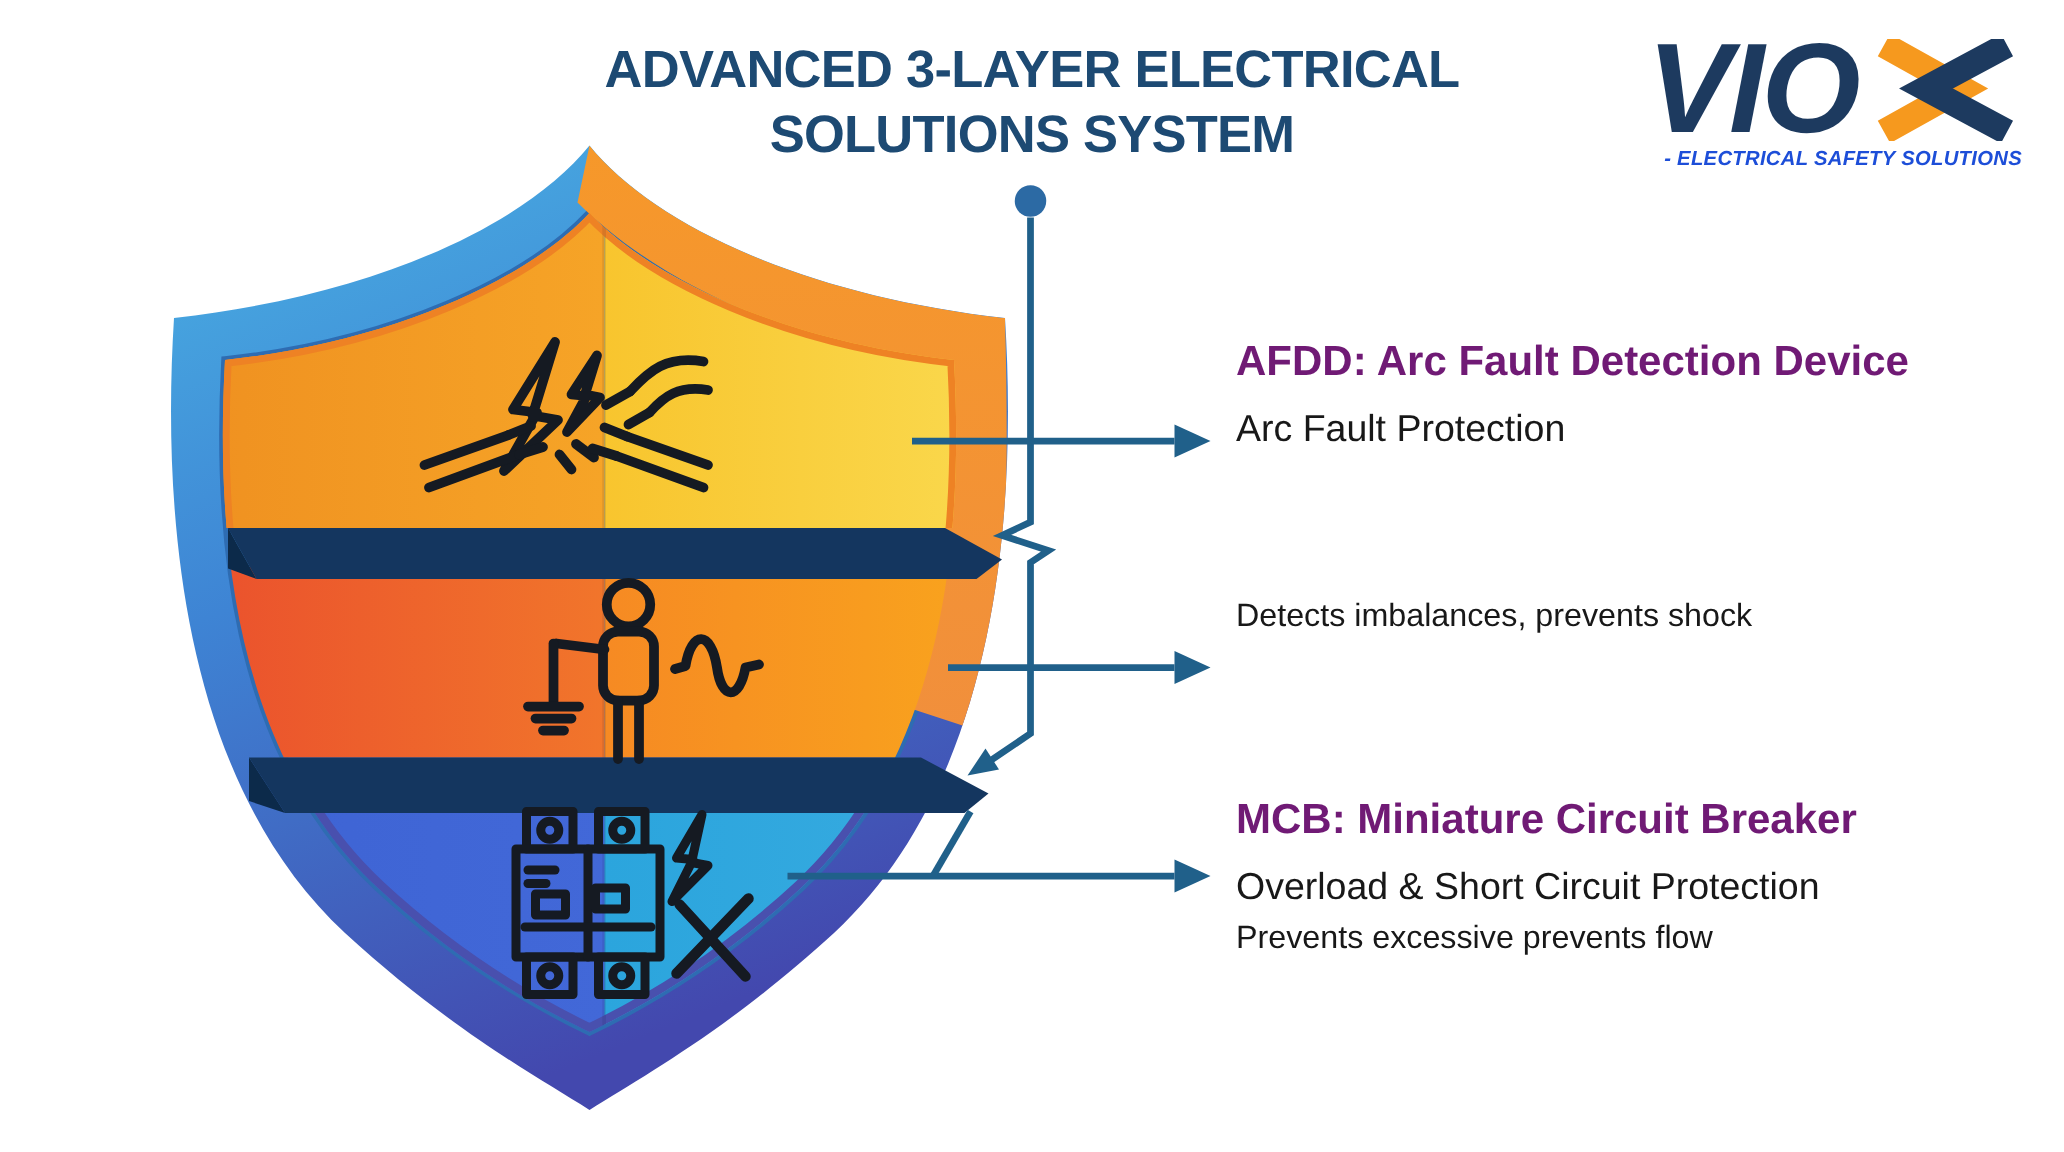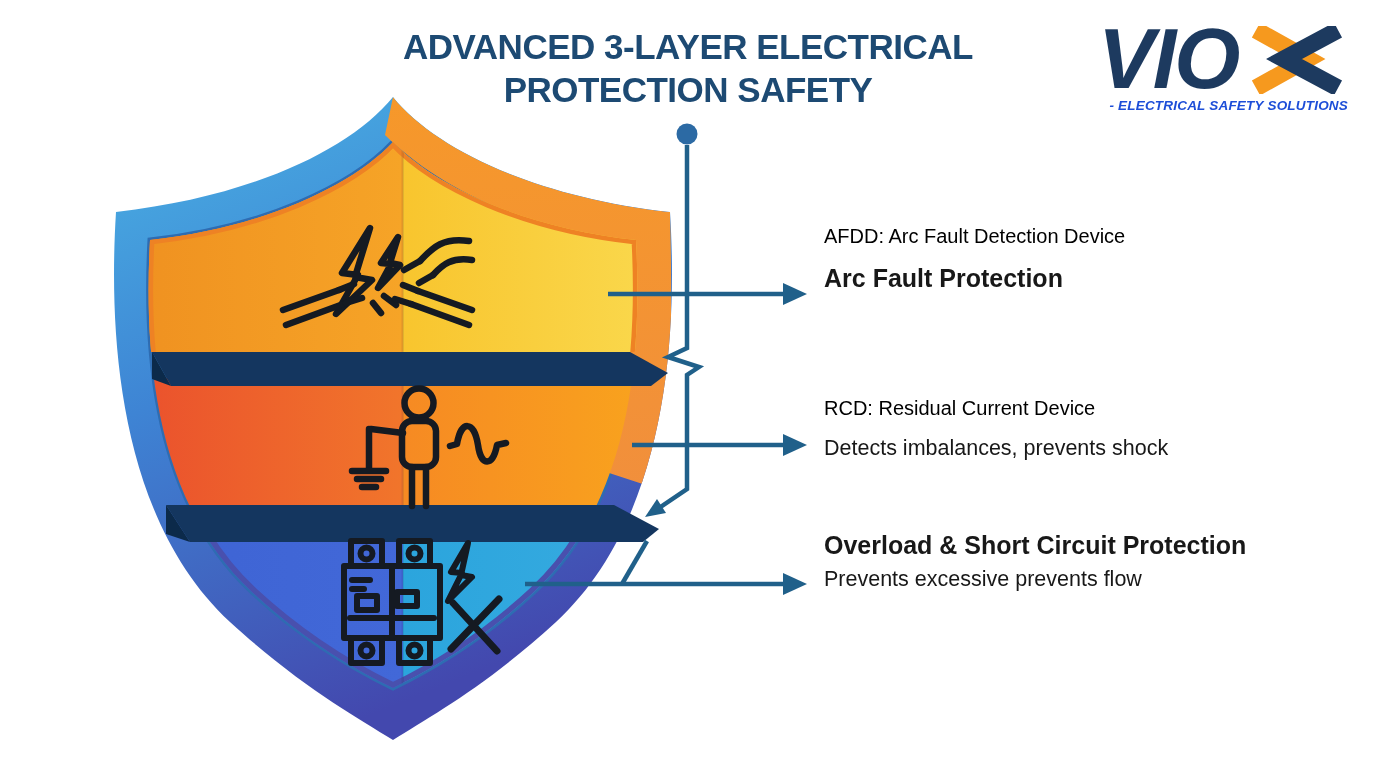--- a/index.html
+++ b/index.html
@@ -5,22 +5,22 @@
   html,body{margin:0;padding:0;background:#ffffff;}
   .stage{position:relative;width:1376px;height:768px;background:#ffffff;overflow:hidden;
          font-family:"Liberation Sans", sans-serif;}
   .title{position:absolute;left:288px;top:26px;width:800px;text-align:center;
          color:#1d4a73;font-weight:bold;font-size:35px;line-height:1.22;letter-spacing:-0.5px;}
   .logo{position:absolute;left:1098px;top:26px;width:250px;font-style:italic;}
   .logo svg{display:block;}
   .tagline{margin-top:4px;width:250px;text-align:right;font-size:13.5px;font-weight:bold;
            color:#1d4ed8;letter-spacing:0.2px;}
   .block{position:absolute;left:824px;width:540px;white-space:nowrap;color:#181818;}
-  .block .bh{font-size:20px;font-weight:normal;color:#000000;margin:0 0 17px 0;line-height:1.05;}
-  .block .bs{font-size:25px;margin:0 0 7px 0;line-height:1.15;font-weight:bold;}
+  .block .bh{font-size:28px;font-weight:bold;color:#701a75;margin:0 0 17px 0;line-height:1.05;}
+  .block .bs{font-size:25px;margin:0 0 7px 0;line-height:1.15;}
   .block .bd{font-size:21.5px;margin:0;line-height:1.15;}
   .b-afdd{top:226px;} .b-rcd{top:398px;} .b-mcb{top:531px;}
   svg.figure{position:absolute;left:0;top:0;}
 </style>
 </head>
 <body>
 
 <div class="stage">
 
   <svg class="figure" width="1376" height="768" viewBox="0 0 1376 768">
@@ -167,38 +167,38 @@
       <path d="M632 445 L783 445" stroke="#20608a" stroke-width="4.5"></path>
       <polygon points="783,434 807,445 783,456" fill="#20608a"></polygon>
       <path d="M525 584 L783 584" stroke="#20608a" stroke-width="4.5"></path>
       <path d="M622 584 L647 541" stroke="#20608a" stroke-width="4.5"></path>
       <polygon points="783,573 807,584 783,595" fill="#20608a"></polygon>
     </g>
   </svg>
 
   <div class="title">
     <div>ADVANCED 3-LAYER ELECTRICAL</div>
-    <div>PROTECTION SAFETY</div>
+    <div>SOLUTIONS SYSTEM</div>
   </div>
 
   <div class="logo">
     <svg width="250" height="68" viewBox="0 0 250 68">
       <text x="0" y="62" font-family="Liberation Sans, sans-serif" font-size="85" font-weight="bold" letter-spacing="-2" fill="#1d3a5f">VIO</text>
       <polyline points="158,4 210,33 158,62" fill="none" stroke="#f6991e" stroke-width="17"></polyline>
       <polyline points="240,4 186,33 240,62" fill="none" stroke="#1d3a5f" stroke-width="17"></polyline>
     </svg>
     <div class="tagline">- ELECTRICAL SAFETY SOLUTIONS</div>
   </div>
 
   <div class="block b-afdd">
     <p class="bh">AFDD: Arc Fault Detection Device</p>
     <p class="bs">Arc Fault Protection</p>
   </div>
   <div class="block b-rcd">
-    <p class="bh">RCD: Residual Current Device</p>
     <p class="bd">Detects imbalances, prevents shock</p>
   </div>
   <div class="block b-mcb">
+    <p class="bh">MCB: Miniature Circuit Breaker</p>
     <p class="bs">Overload &amp; Short Circuit Protection</p>
     <p class="bd">Prevents excessive prevents flow</p>
   </div>
 
 </div>
 
 </body></html>

